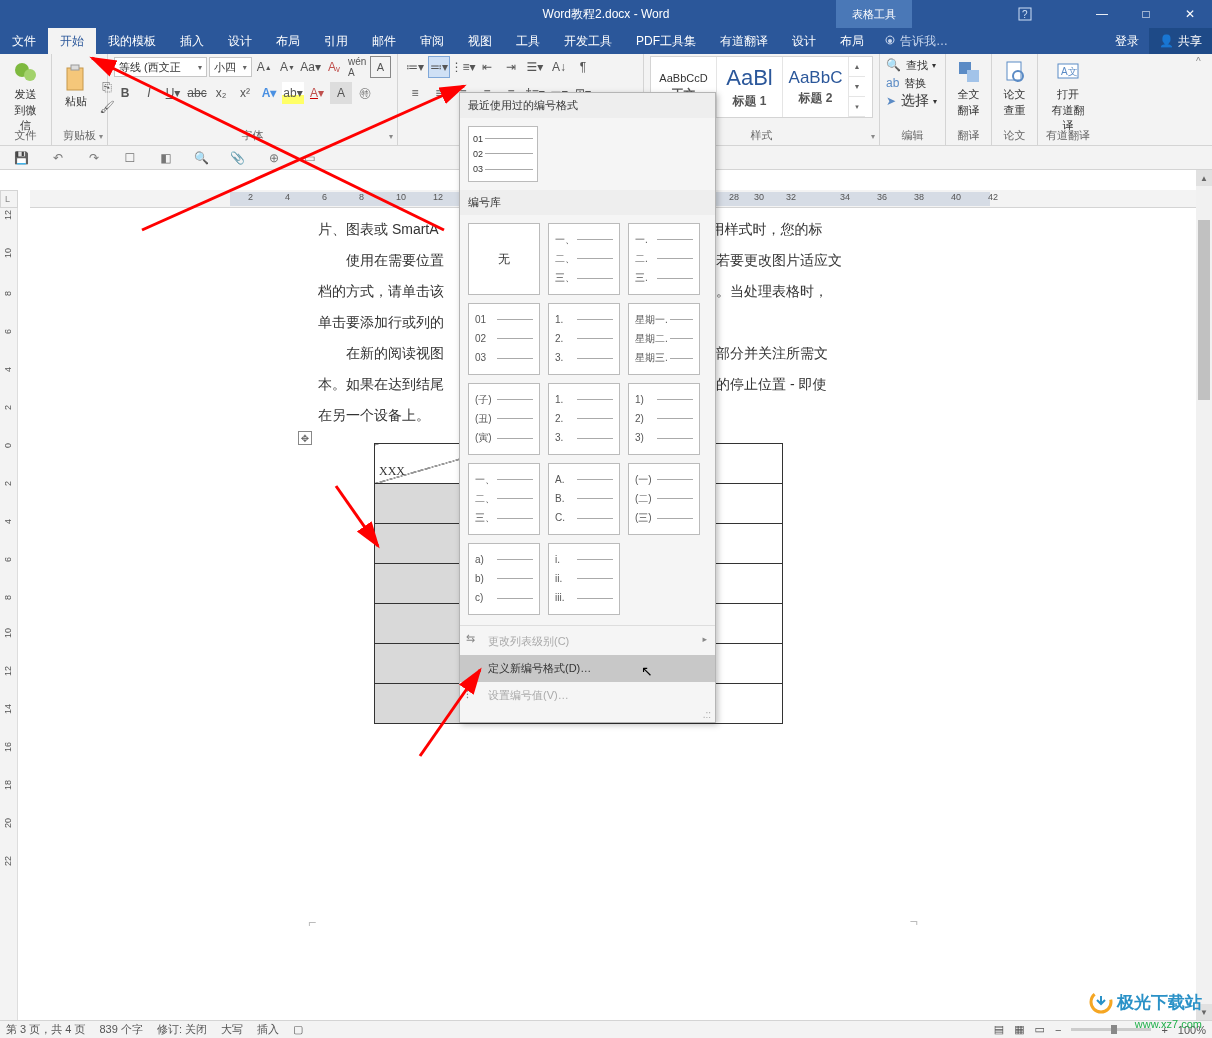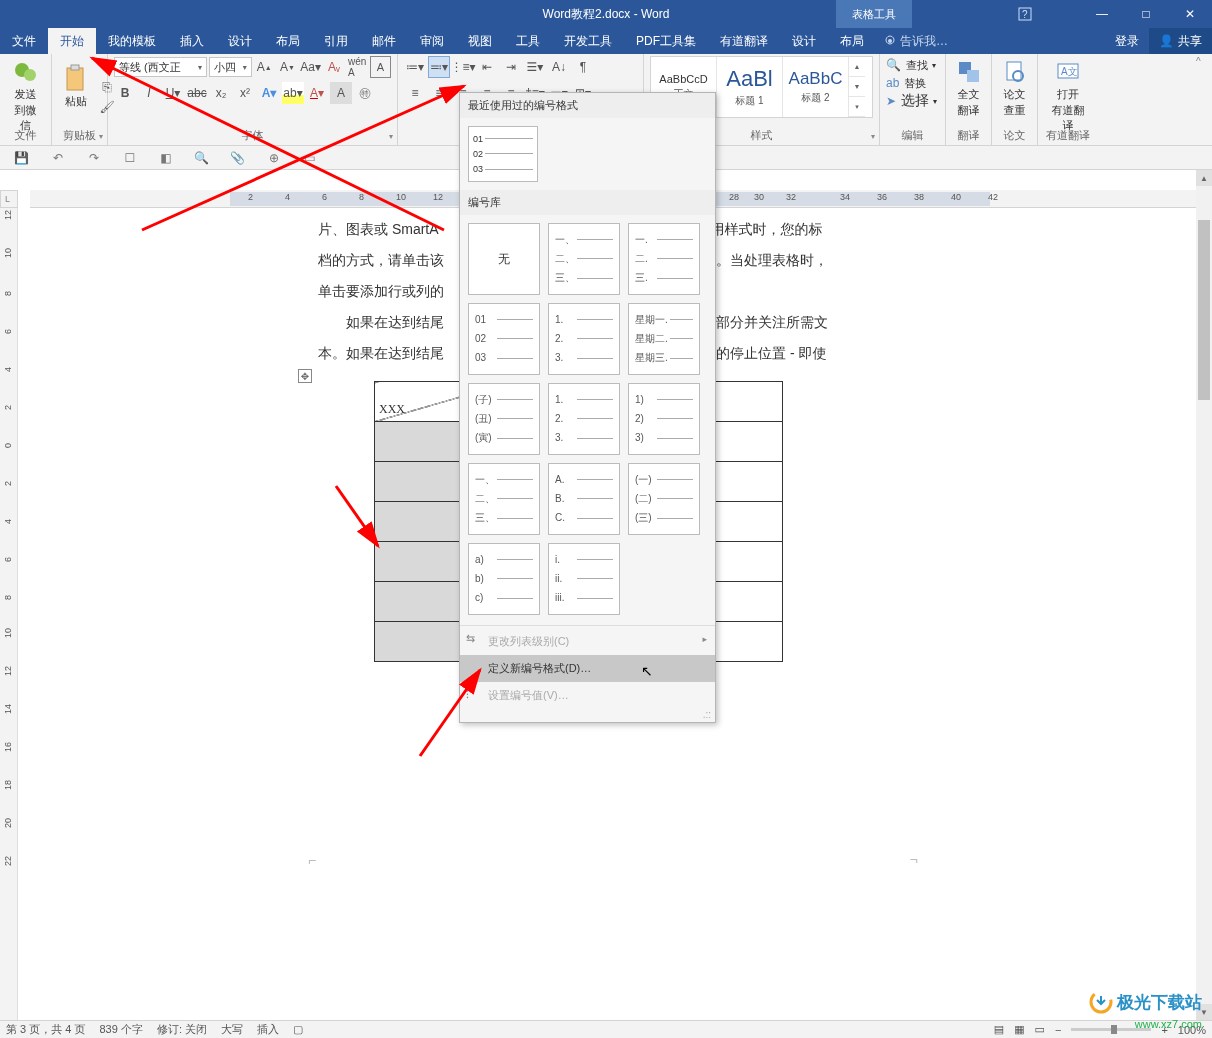--- a/index.html
+++ b/index.html
@@ -36,21 +36,21 @@
 
 .combo{height:20px;border:1px solid #c6c6c6;background:#fff;display:flex;align-items:center;padding:0 4px;font-size:11px;}
 .combo .dd{margin-left:auto;font-size:8px;color:#666;}
 .ibtn{width:22px;height:22px;display:flex;align-items:center;justify-content:center;color:#555;}
 .ibtn.small{width:18px;height:18px;}
 
 
 .style-gallery{display:flex;border:1px solid #d4d4d4;background:#fff;height:62px;}
 .style-item{width:66px;border-right:1px solid #e5e5e5;display:flex;flex-direction:column;align-items:center;justify-content:center;}
 .style-item .preview{font-size:13px;color:#333;margin-bottom:2px;}
-.style-item .slabel{font-size:10px;color:#555;}
+.style-item .slabel{font-size:12px;color:#555;font-weight:bold;}
 .style-nav{width:16px;display:flex;flex-direction:column;}
 .style-nav div{flex:1;border-bottom:1px solid #e5e5e5;display:flex;align-items:center;justify-content:center;font-size:7px;color:#666;}
 
 
 .qat{height:24px;background:#f3f3f3;border-bottom:1px solid #d4d4d4;display:flex;align-items:center;gap:20px;padding-left:14px;}
 .qat div{width:16px;height:16px;color:#777;display:flex;align-items:center;justify-content:center;}
 
 
 .ruler-h{position:absolute;top:190px;left:30px;right:16px;height:18px;background:#f3f3f3;border-bottom:1px solid #d4d4d4;}
 .ruler-h .page{position:absolute;left:200px;right:212px;height:14px;top:2px;background:#d6dce5;}
@@ -608,24 +608,26 @@
     <span class="tick" style="top: 506px;">14</span>
     <span class="tick" style="top: 544px;">16</span>
     <span class="tick" style="top: 582px;">18</span>
     <span class="tick" style="top: 620px;">20</span>
     <span class="tick" style="top: 658px;">22</span>
   </div>
 
 <div class="doc-area">
   <div class="page">
     <p style="margin-left:100px"><span>片、图表或 SmartA</span><span style="display:inline-block;width:258px"></span><span>应用样式时，您的标</span></p>
+    <p class="indent" style="margin-left:100px"><span>使用在需要位置</span><span style="display:inline-block;width:272px"></span><span>若要更改图片适应文</span></p>
     <p style="margin-left:100px"><span>档的方式，请单击该</span><span style="display:inline-block;width:258px"></span><span>钮。当处理表格时，</span></p>
     <p style="margin-left:100px"><span>单击要添加行或列的</span></p>
-    <p class="indent" style="margin-left:100px"><span>如果在达到结尾</span><span style="display:inline-block;width:272px"></span><span>部分并关注所需文</span></p>
+    <p class="indent" style="margin-left:100px"><span>在新的阅读视图</span><span style="display:inline-block;width:272px"></span><span>部分并关注所需文</span></p>
     <p style="margin-left:100px"><span>本。如果在达到结尾</span><span style="display:inline-block;width:258px"></span><span>您的停止位置 - 即使</span></p>
+    <p style="margin-left:100px"><span>在另一个设备上。</span></p>
 
     <div style="position:relative;margin-left:100px">
       <div class="move-handle">✥</div>
       <table class="doc-table">
         <tbody>
             <tr>
               <td class="diag" style="vertical-align:bottom">XXX</td>
               <td></td>
               <td></td>
             </tr>

